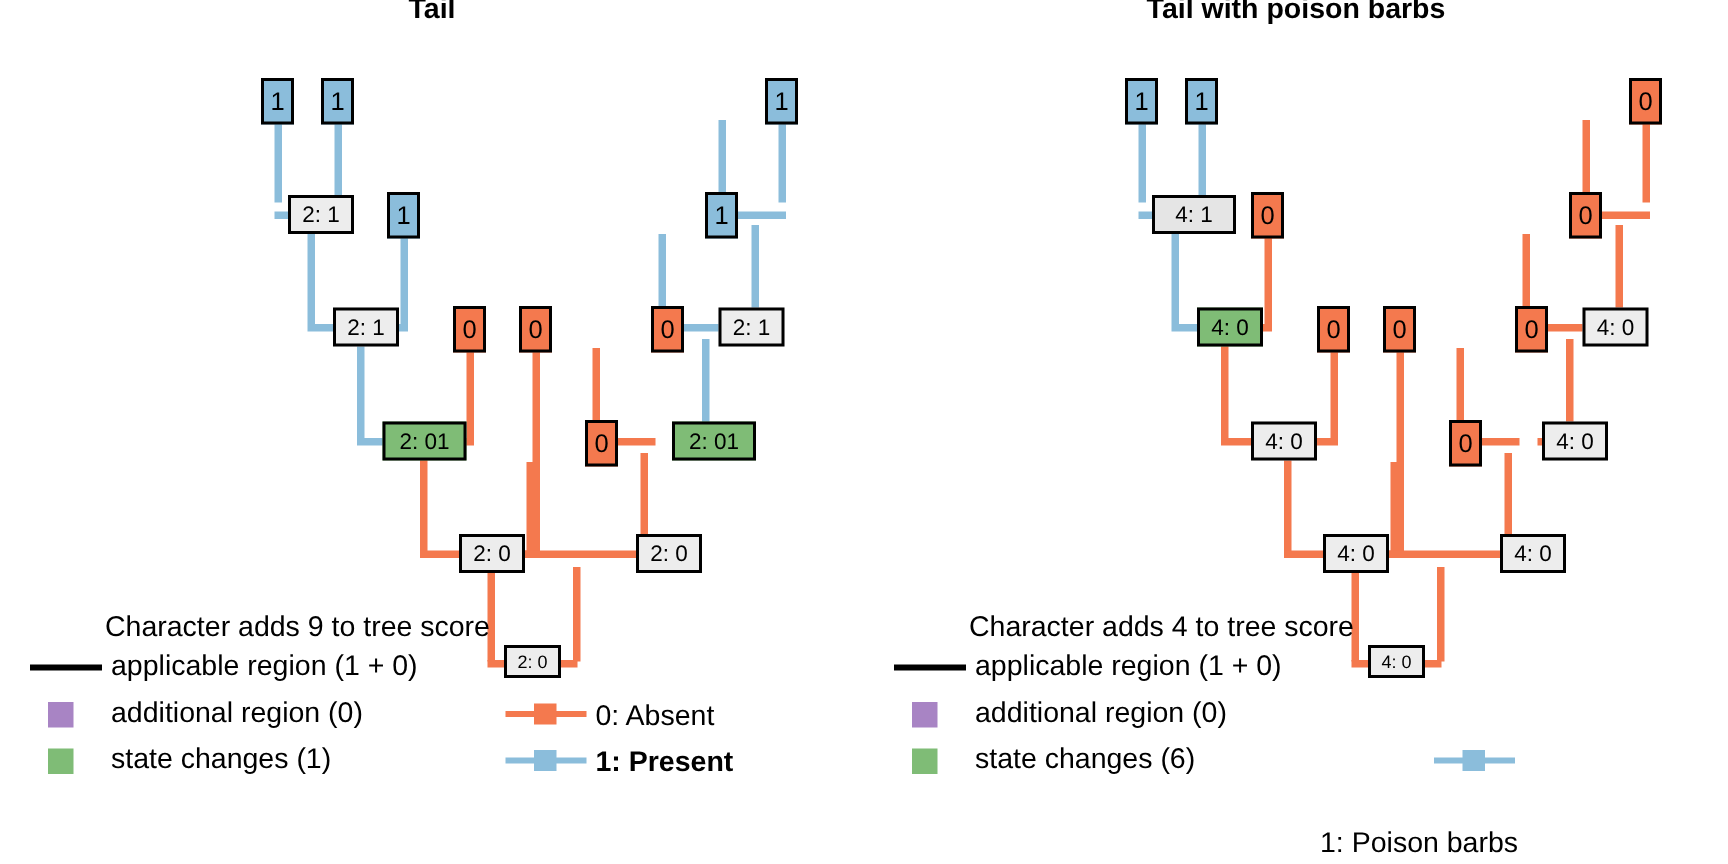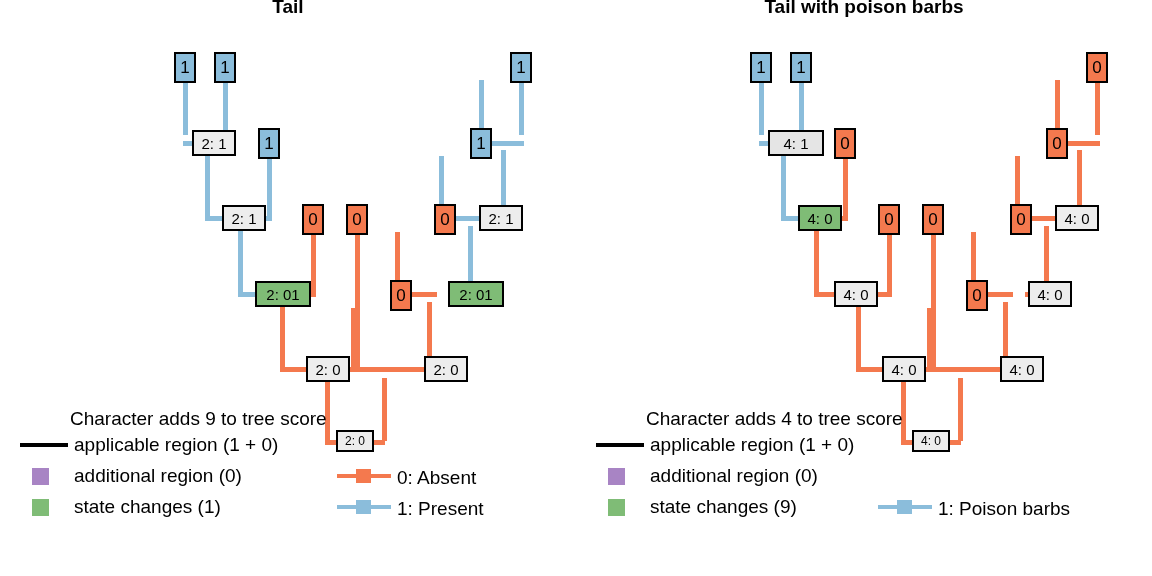--- a/index.html
+++ b/index.html
@@ -126,21 +126,21 @@
       <span class="lg-label">state changes (1)</span>
     </div>
 
     <div class="st-row" style="left:335px;top:463px;">
       <span class="st-key">
         <span class="st-line" style="background:#F4794E"></span>
         <span class="st-mark" style="background:#F4794E"></span>
       </span>
       <span class="st-label">0: Absent</span>
     </div>
-    <div class="st-row" style="left:335px;top:494px;">
+    <div class="st-row" style="left:335px;top:494px;font-weight:bold;">
       <span class="st-key">
         <span class="st-line" style="background:#8BBDDB"></span>
         <span class="st-mark" style="background:#8BBDDB"></span>
       </span>
       <span class="st-label">1: Present</span>
     </div>
   </div>
 
   <div class="panel" style="left:576px">
     <div class="panel-title">Tail with poison barbs</div>
@@ -207,24 +207,24 @@
     <div class="lg-row" style="left:14px;top:463px;">
       <span class="lg-key">
           <span class="lg-sw" style="background:#A884C4"></span>
         </span>
       <span class="lg-label">additional region (0)</span>
     </div>
     <div class="lg-row" style="left:14px;top:494px;">
       <span class="lg-key">
           <span class="lg-sw" style="background:#7FBC76"></span>
         </span>
-      <span class="lg-label">state changes (9)</span>
-    </div>
-
-    <div class="st-row" style="left:300px;top:494px;">
+      <span class="lg-label">state changes (6)</span>
+    </div>
+
+    <div class="st-row" style="left:300px;top:494px;flex-direction:column;">
       <span class="st-key">
         <span class="st-line" style="background:#8BBDDB"></span>
         <span class="st-mark" style="background:#8BBDDB"></span>
       </span>
       <span class="st-label">1: Poison barbs</span>
     </div>
   </div>
 
 </div>
 

